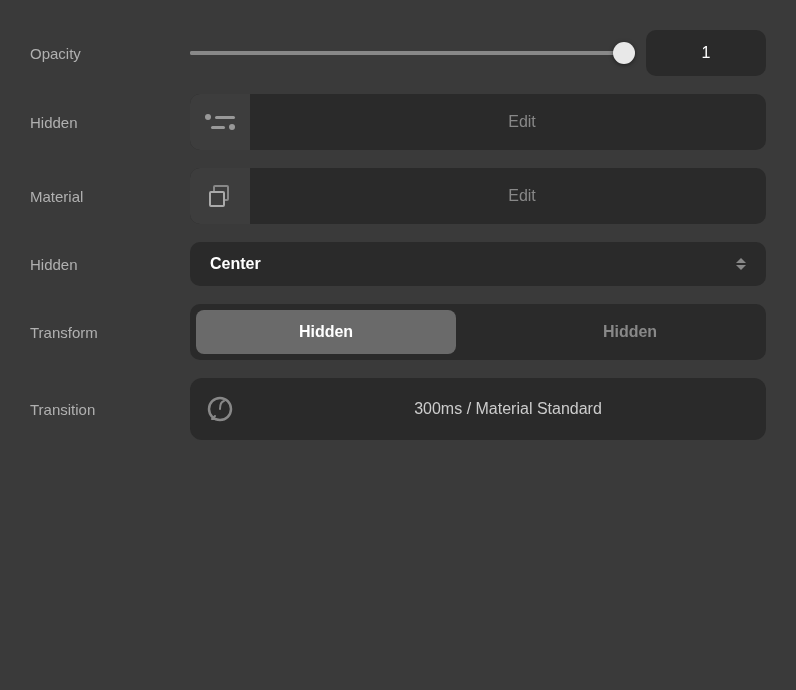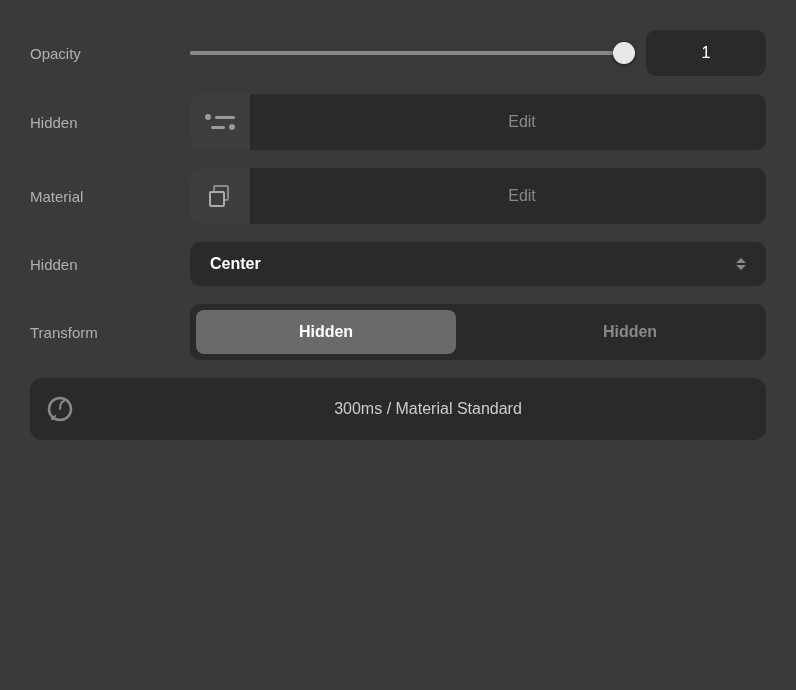--- a/index.html
+++ b/index.html
@@ -371,20 +371,21 @@
     <div class="label">Transform</div>
     <div class="control">
       <div class="toggle-group">
         <div class="toggle-option active">Hidden</div>
         <div class="toggle-option inactive">Hidden</div>
       </div>
     </div>
   </div>
 
   <div class="row">
+    <div class="label">Transition</div>
     <div class="control">
       <div class="transition-control">
         <div class="transition-icon-area t-icon">
           <svg viewBox="0 0 26 26" fill="none" xmlns="http://www.w3.org/2000/svg">
             <circle cx="13" cy="13" r="11" stroke="#888" stroke-width="2.5"></circle>
             <path d="M13 13 Q13 6 17 5" stroke="#888" stroke-width="2" stroke-linecap="round"></path>
             <path d="M8 20 L5 23 L9 23" stroke="#888" stroke-width="2" stroke-linecap="round" stroke-linejoin="round"></path>
           </svg>
         </div>
         <div class="transition-label-area">300ms / Material Standard</div>

